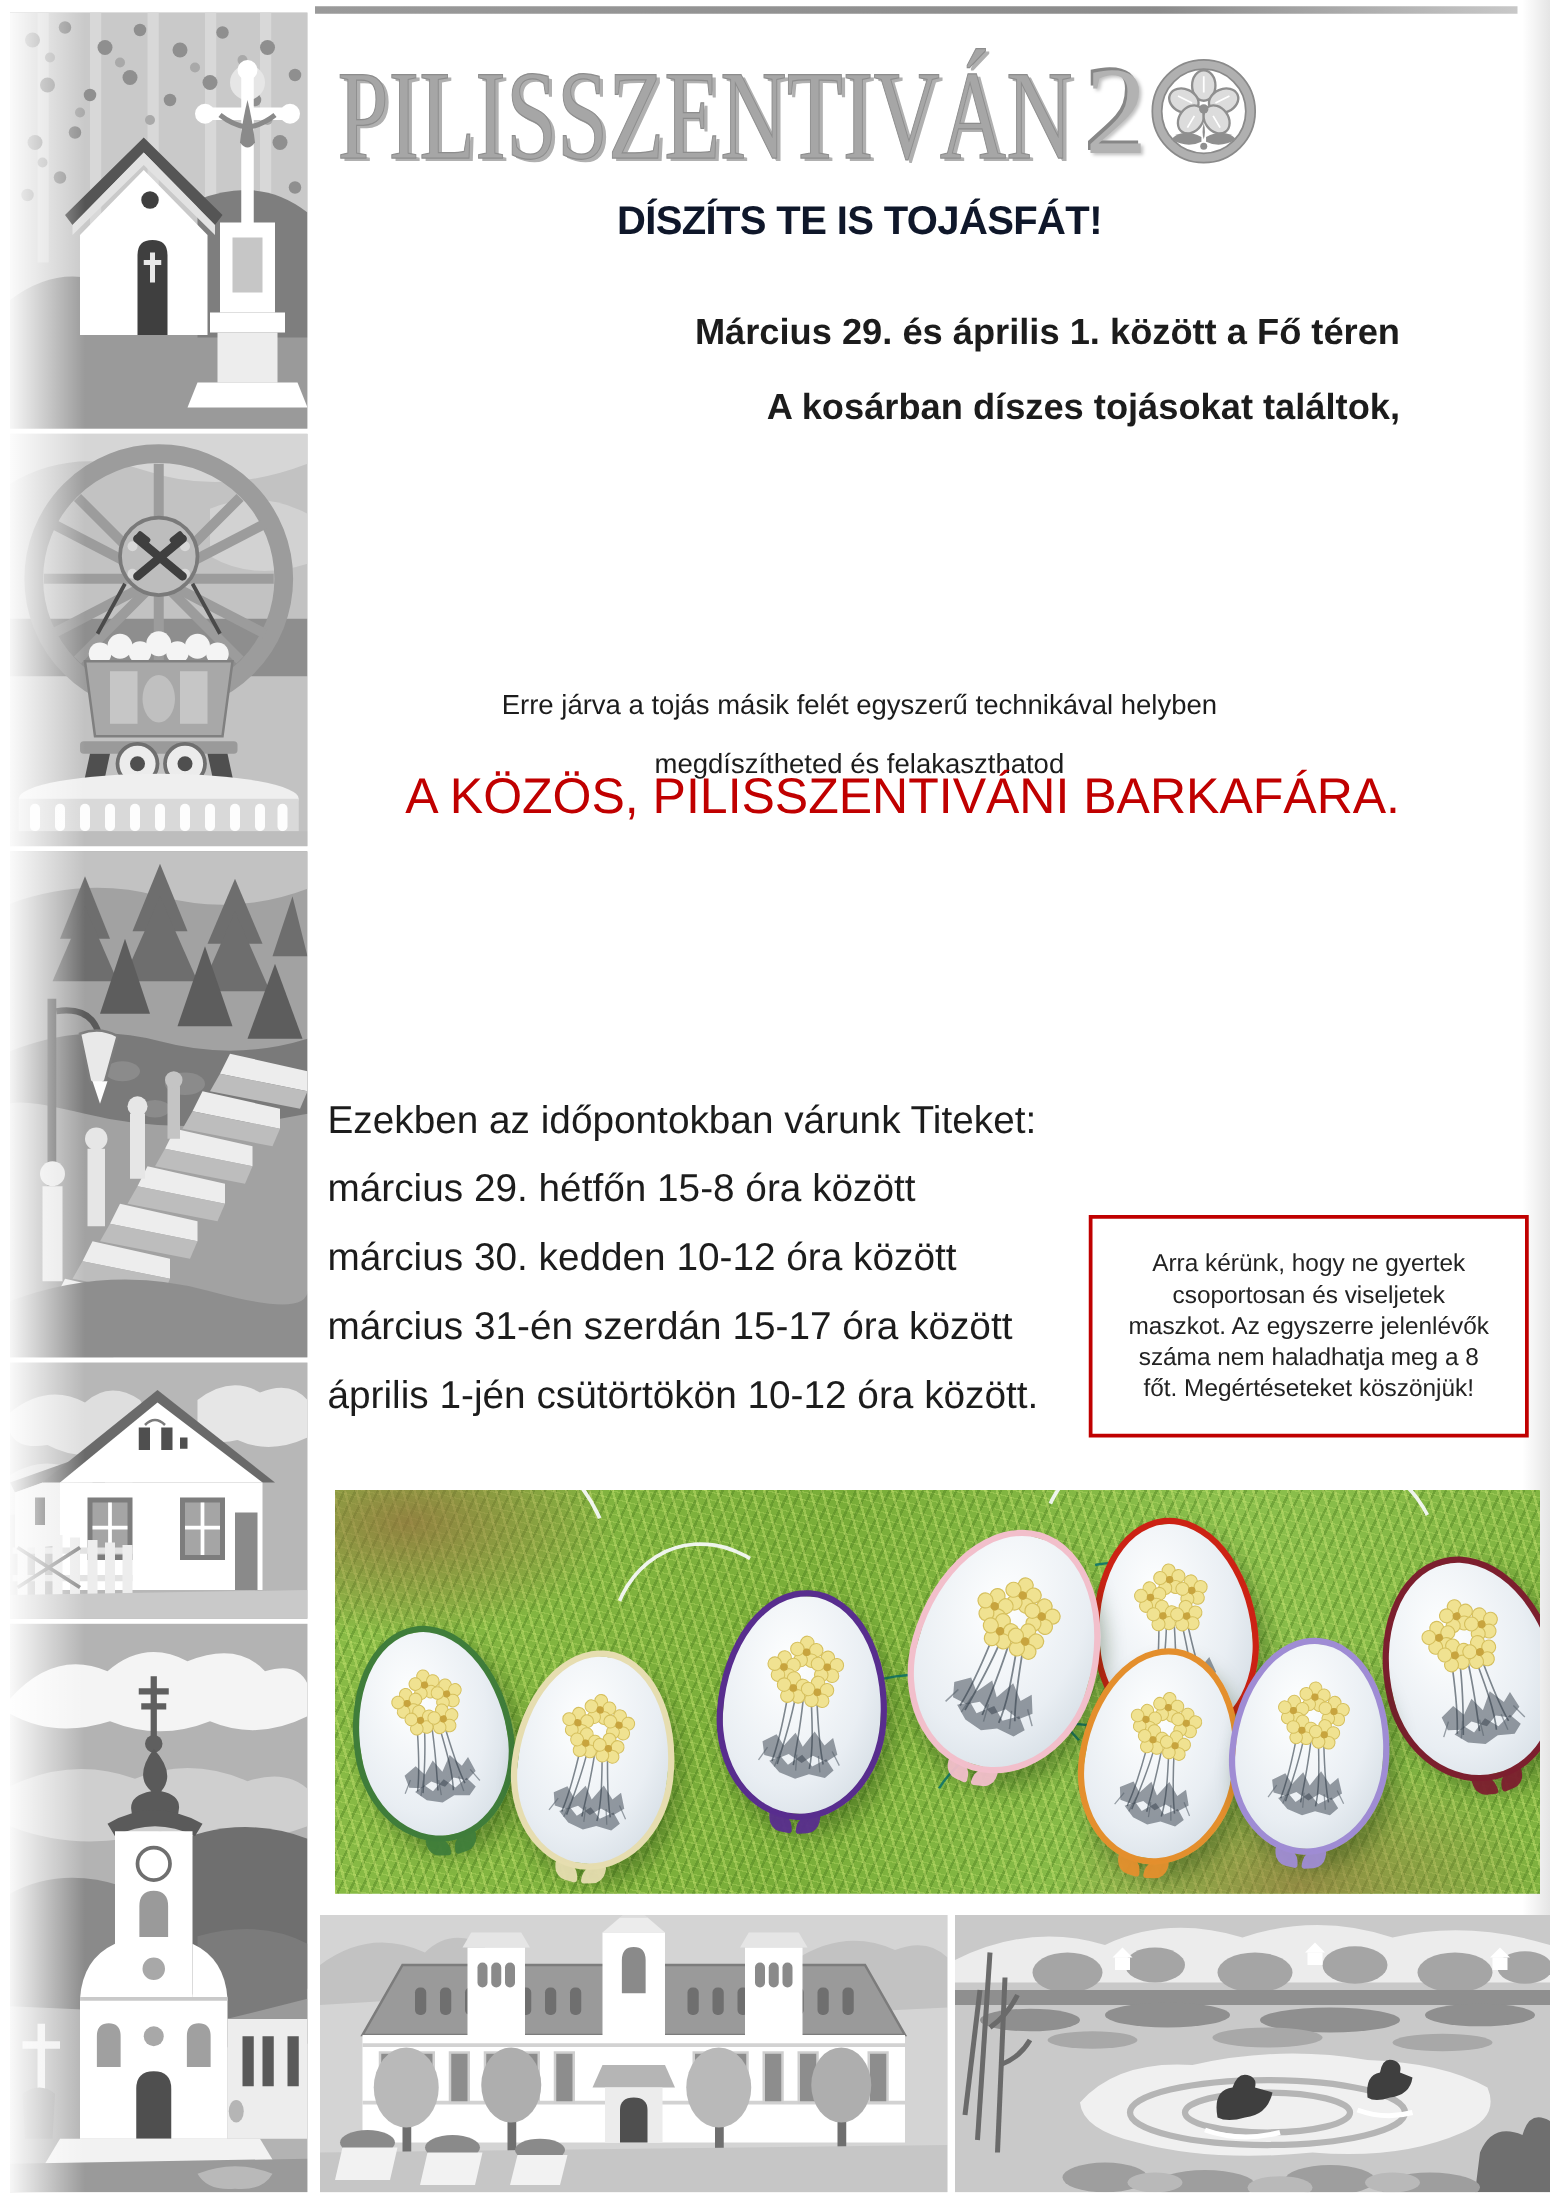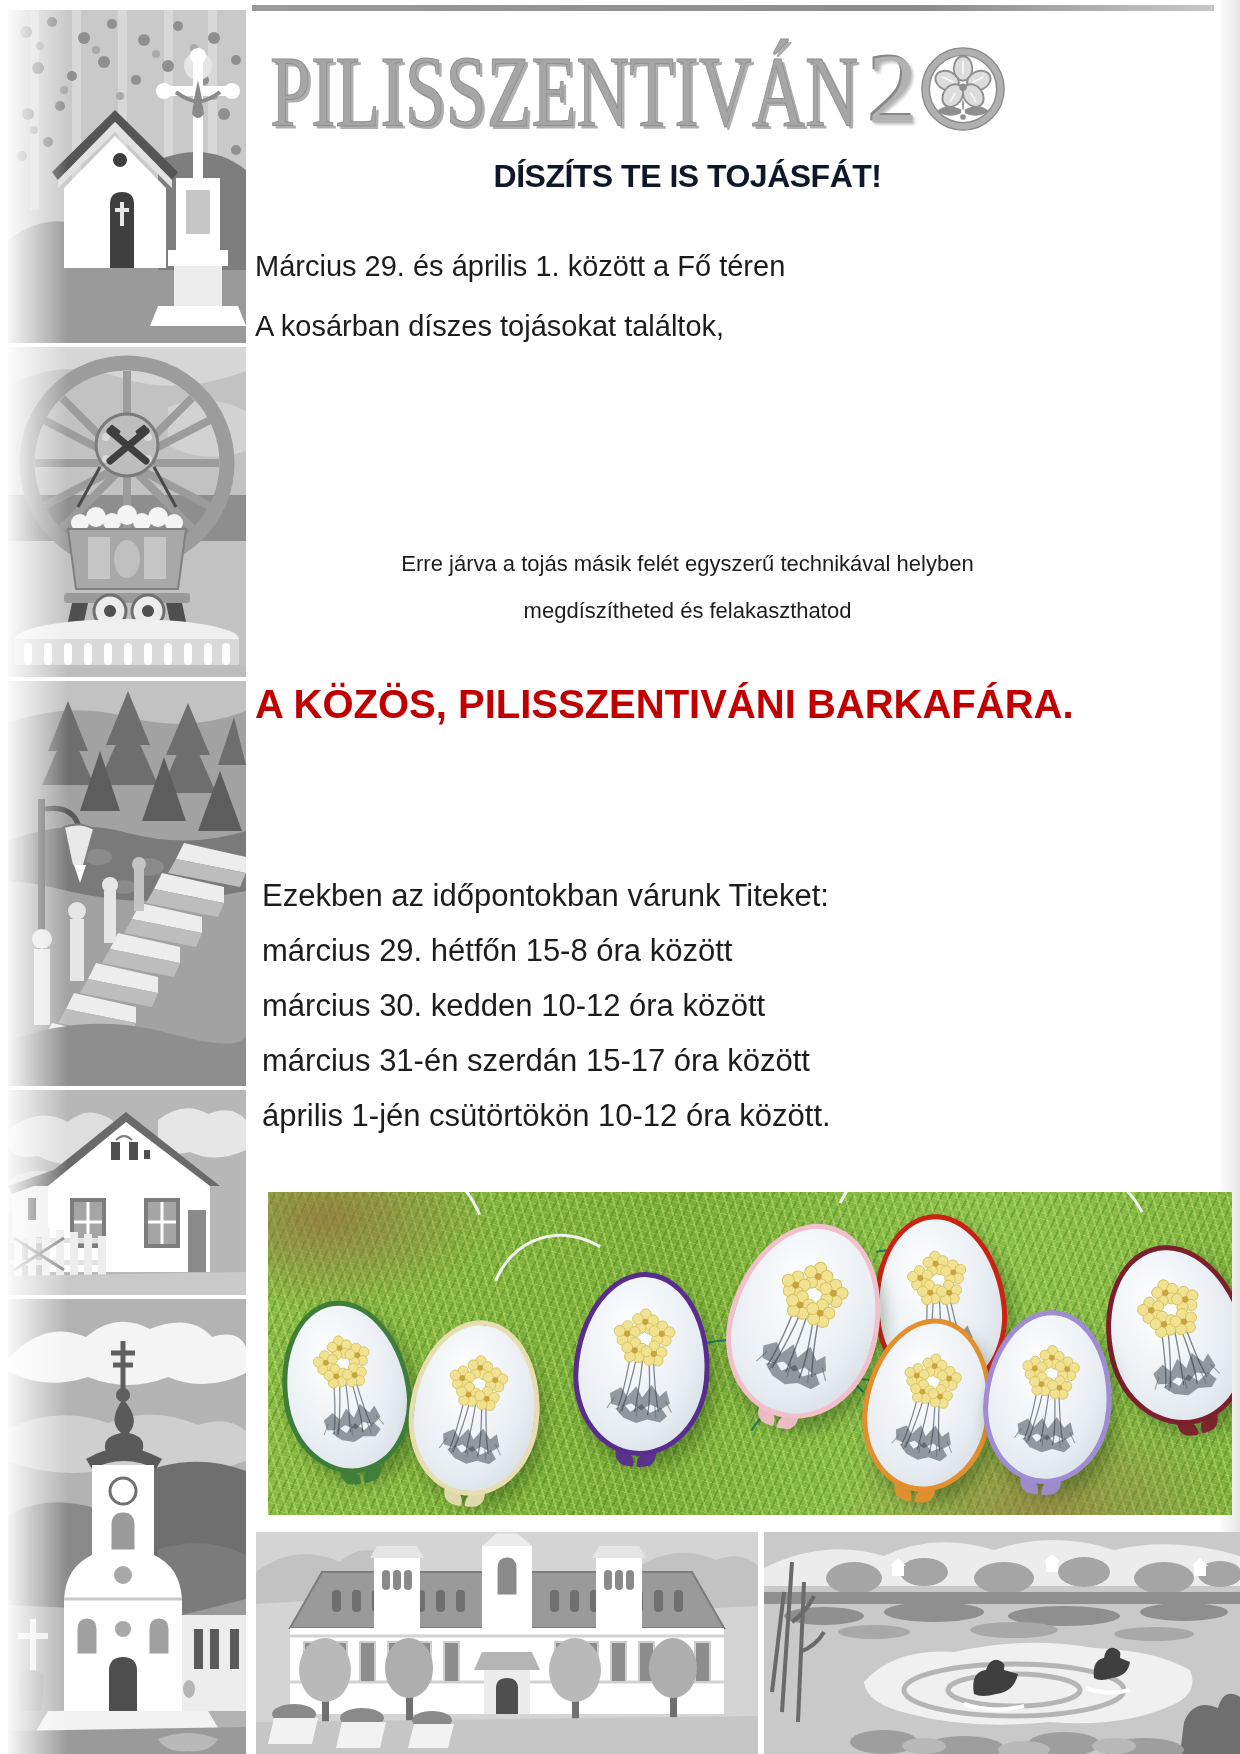--- a/index.html
+++ b/index.html
@@ -26,26 +26,26 @@
   
   .title-row{position:absolute;left:268px;top:34px;width:600px;height:114px;text-decoration:underline;}
   .year-row{position:absolute;left:868px;top:30px;height:118px;display:flex;align-items:center;
             font-family:"Liberation Serif",serif;font-size:100px;color:#b2b2b2;
             text-shadow:-2px -2px 0 #878787,2px 2px 3px rgba(0,0,0,.25);line-height:1;}
   .year-row .flower{margin:0 2px;}
 
   
   .headline{position:absolute;left:255px;top:158px;width:865px;text-align:center;
             font-size:32px;font-weight:bold;color:#0f172a;letter-spacing:-.5px;}
-  .intro{position:absolute;left:255px;top:236px;width:865px;text-align:left;font-size:29px;}
+  .intro{position:absolute;left:255px;top:236px;width:865px;text-align:right;font-size:29px;font-weight:bold;}
   .intro div{height:60px;line-height:60px;}
   .midtext{position:absolute;left:255px;top:540px;width:865px;text-align:center;font-size:22px;}
   .midtext div{height:47px;line-height:47px;}
-  .subheadline{position:absolute;left:255px;top:682px;width:865px;text-align:left;
-               font-size:40px;font-weight:bold;color:#c00000;}
+  .subheadline{position:absolute;left:255px;top:615px;width:865px;text-align:right;
+               font-size:40px;font-weight:normal;color:#c00000;}
   .schedule{position:absolute;left:262px;top:868px;width:600px;font-size:31px;}
   .schedule div{height:55px;line-height:55px;}
 
   
   .notice{position:absolute;left:871px;top:972px;width:352px;height:178px;box-sizing:border-box;
           border:3px solid #c00000;background:#fff;display:flex;flex-direction:column;
           justify-content:center;align-items:center;text-align:center;
           font-size:19.5px;line-height:25px;color:#222;}
 
   
@@ -435,20 +435,27 @@
   <div class="subheadline">A KÖZÖS, PILISSZENTIVÁNI BARKAFÁRA.</div>
 
   <div class="schedule">
     <div>Ezekben az időpontokban várunk Titeket:</div>
     <div>március 29. hétfőn 15-8 óra között</div>
     <div>március 30. kedden 10-12 óra között</div>
     <div>március 31-én szerdán 15-17 óra között</div>
     <div>április 1-jén csütörtökön 10-12 óra között.</div>
   </div>
 
+  <div class="notice">
+    <div>Arra kérünk, hogy ne gyertek</div>
+    <div>csoportosan és viseljetek</div>
+    <div>maszkot.  Az egyszerre jelenlévők</div>
+    <div>száma nem haladhatja meg a 8</div>
+    <div>főt. Megértéseteket köszönjük!</div>
+  </div>
 
   <div class="photo">
     <div class="cord" style="left:-40px;top:-60px;width:260px;height:220px;transform:rotate(24deg);"></div>
     <div class="cord" style="left:220px;top:40px;width:160px;height:200px;transform:rotate(-18deg);"></div>
     <div class="cord" style="left:330px;top:-70px;width:220px;height:190px;transform:rotate(10deg);"></div>
     <div class="cord" style="left:560px;top:-50px;width:200px;height:170px;transform:rotate(-22deg);"></div>
     <div class="cord" style="left:700px;top:-30px;width:180px;height:200px;transform:rotate(16deg);"></div>
     <div class="cord" style="left:840px;top:-40px;width:160px;height:180px;transform:rotate(-12deg);"></div>
     <div class="strand" style="left:380px;top:150px;width:230px;height:140px;transform:rotate(14deg);"></div>
     <div class="strand" style="left:470px;top:190px;width:180px;height:120px;transform:rotate(-20deg);"></div>

